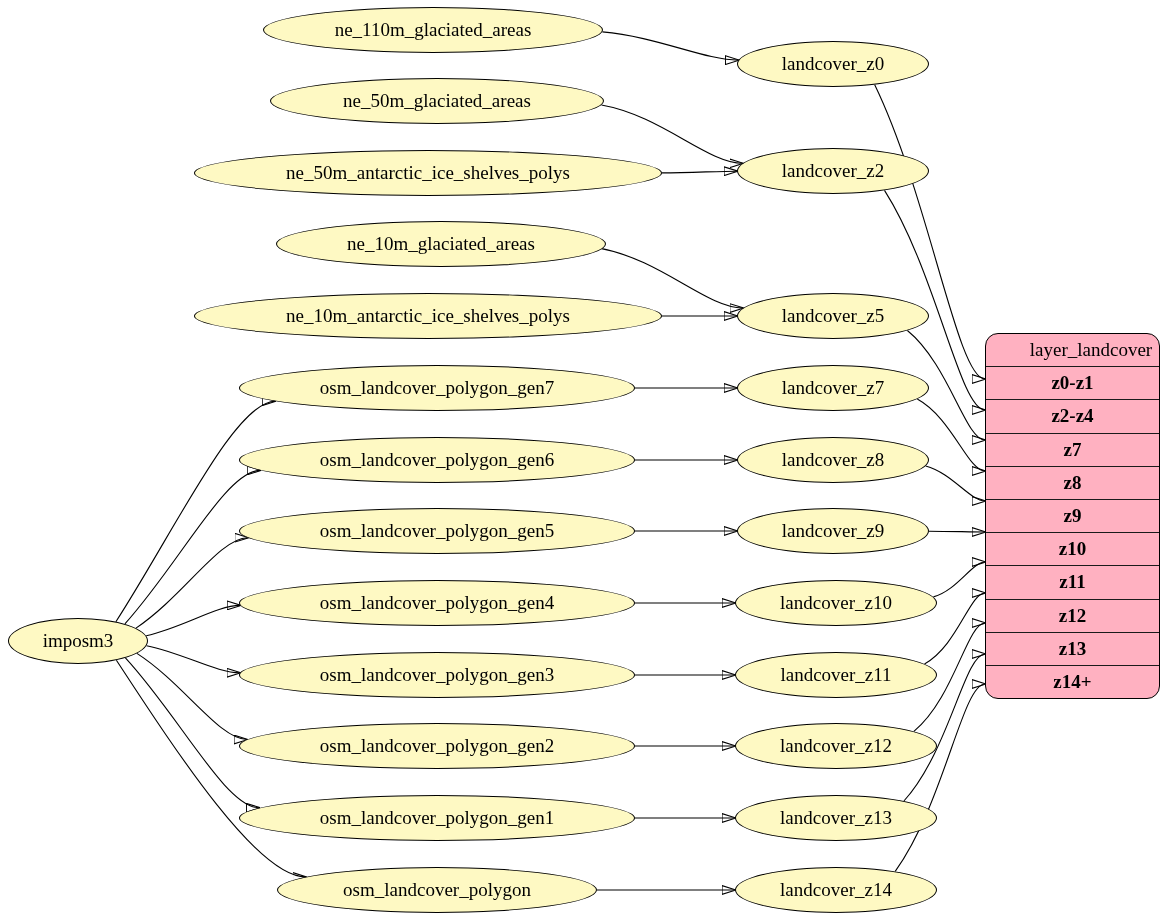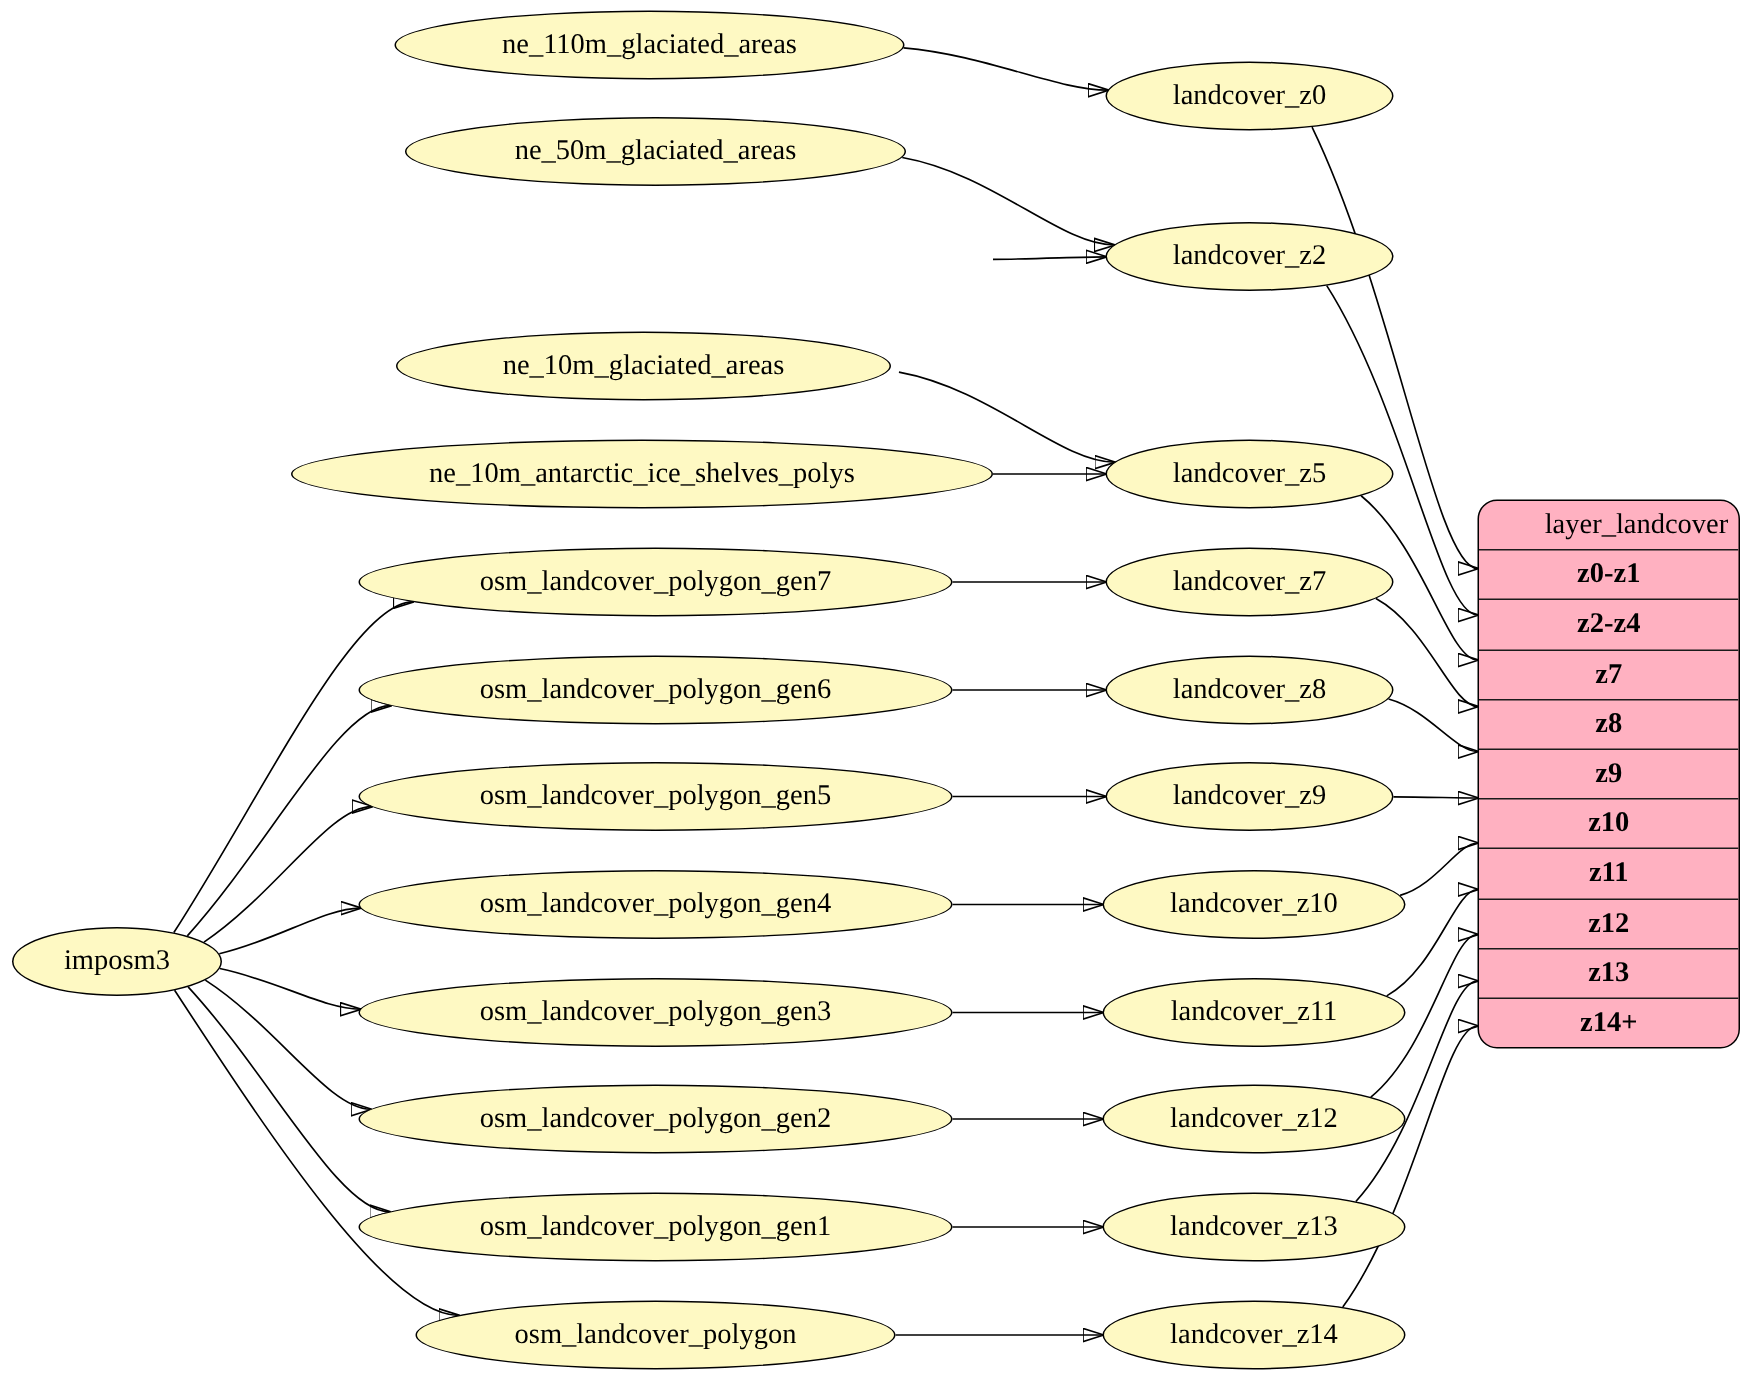--- a/index.html
+++ b/index.html
@@ -66,21 +66,22 @@
       <path d="M924.5,663.9 C957.2,645.9 969.9,593.0 985.0,593.0" marker-end="url(#arrow)"></path>
       <path d="M913.9,731.4 C953.9,698.4 967.2,623.0 985.0,623.0" marker-end="url(#arrow)"></path>
       <path d="M903.9,801.0 C949.1,751.3 964.7,654.0 985.0,654.0" marker-end="url(#arrow)"></path>
       <path d="M895.2,871.4 C943.9,804.0 962.5,684.0 985.0,684.0" marker-end="url(#arrow)"></path>
     </svg>
 
   <div class="node" style="left:8px;top:618px;width:140px;height:46px">imposm3</div>
 
   <div class="node" style="left:263px;top:7px;width:340px;height:46px">ne_110m_glaciated_areas</div>
   <div class="node" style="left:270px;top:78px;width:334px;height:46px">ne_50m_glaciated_areas</div>
-  <div class="node" style="left:264px;top:221px;width:330px;height:46px">ne_10m_glaciated_areas</div>
+  <div class="node" style="left:194px;top:150px;width:468px;height:46px">ne_50m_antarctic_ice_shelves_polys</div>
+  <div class="node" style="left:276px;top:221px;width:330px;height:46px">ne_10m_glaciated_areas</div>
   <div class="node" style="left:194px;top:293px;width:468px;height:46px">ne_10m_antarctic_ice_shelves_polys</div>
 
   <div class="node" style="left:239px;top:365px;width:396px;height:46px">osm_landcover_polygon_gen7</div>
   <div class="node" style="left:239px;top:437px;width:396px;height:46px">osm_landcover_polygon_gen6</div>
   <div class="node" style="left:239px;top:508px;width:396px;height:46px">osm_landcover_polygon_gen5</div>
   <div class="node" style="left:239px;top:580px;width:396px;height:46px">osm_landcover_polygon_gen4</div>
   <div class="node" style="left:239px;top:652px;width:396px;height:46px">osm_landcover_polygon_gen3</div>
   <div class="node" style="left:239px;top:723px;width:396px;height:46px">osm_landcover_polygon_gen2</div>
   <div class="node" style="left:239px;top:795px;width:396px;height:46px">osm_landcover_polygon_gen1</div>
   <div class="node" style="left:277px;top:867px;width:320px;height:46px">osm_landcover_polygon</div>

